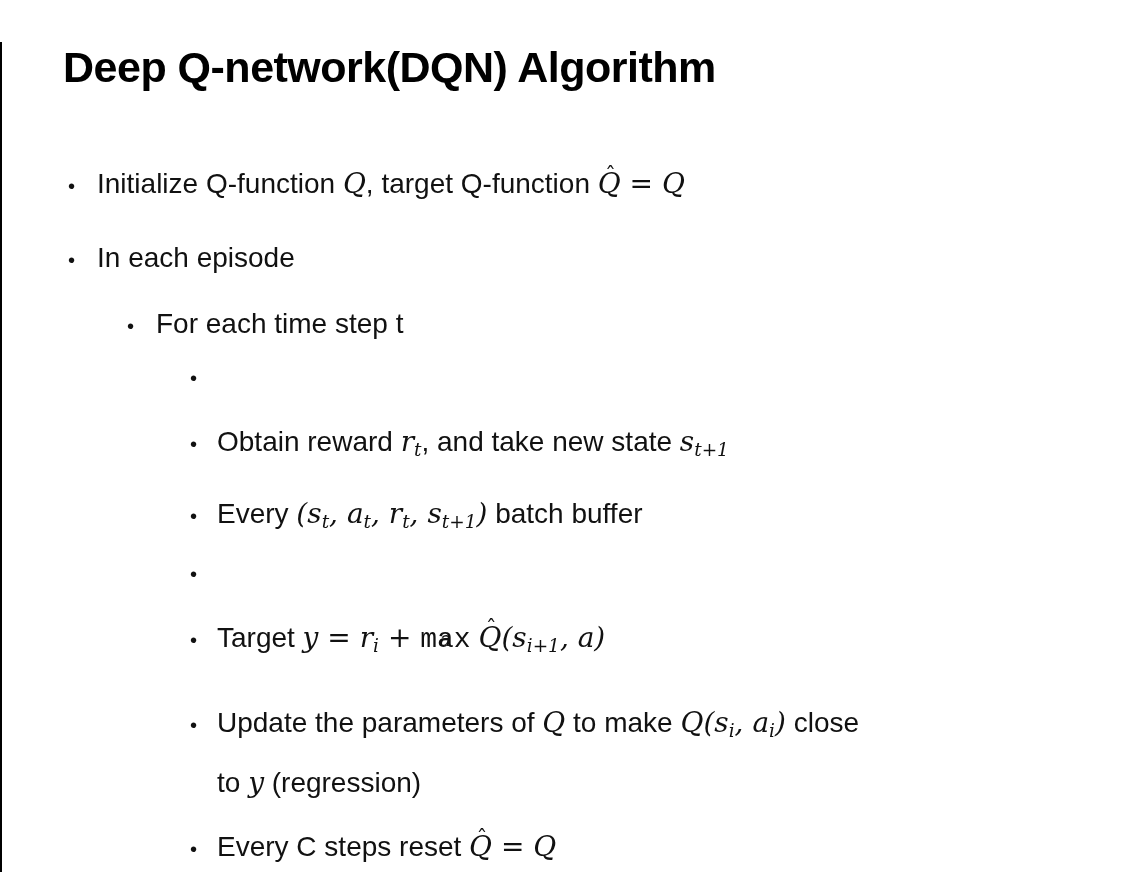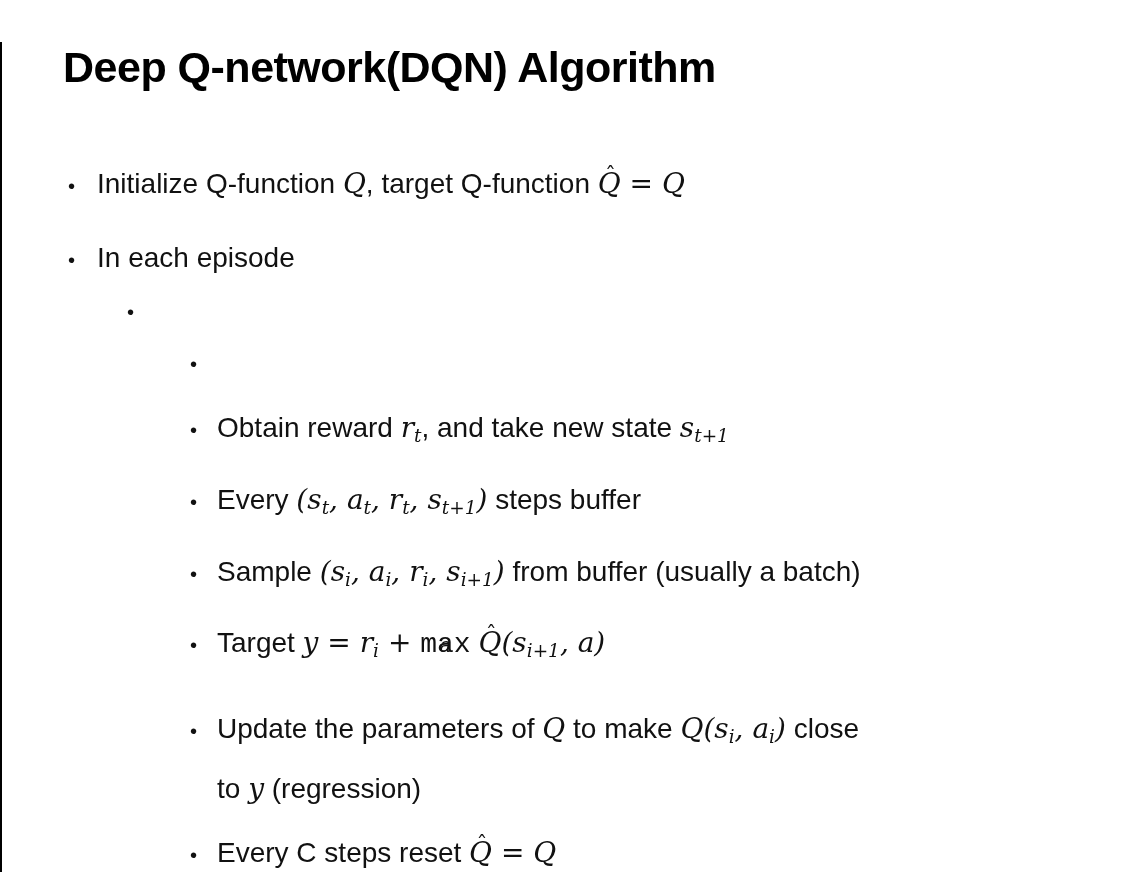--- a/index.html
+++ b/index.html
@@ -81,35 +81,35 @@
       <div class="bullet lvl1">
         <span class="marker">•</span>
         <span class="content"><span class="txt">Initialize Q-function </span><span class="math">Q</span><span class="txt">, target Q-function </span><span class="math hat"><span class="hat-mark">ˆ</span><span>Q</span></span><span class="math"> = Q</span></span>
       </div>
       <div class="bullet lvl1">
         <span class="marker">•</span>
         <span class="content"><span class="txt">In each episode</span></span>
       </div>
       <div class="bullet lvl2">
         <span class="marker">•</span>
+        <span class="content"><span class="txt">For each time step t</span></span>
       </div>
       <div class="bullet lvl3">
         <span class="marker">•</span>
       </div>
       <div class="bullet lvl3">
         <span class="marker">•</span>
         <span class="content"><span class="txt">Obtain reward </span><span class="math">r</span><span class="msub">t</span><span class="txt">, and take new state </span><span class="math">s</span><span class="msub">t+1</span></span>
       </div>
       <div class="bullet lvl3">
         <span class="marker">•</span>
-        <span class="content"><span class="txt">Every </span><span class="math">(s</span><span class="msub">t</span><span class="math">, a</span><span class="msub">t</span><span class="math">, r</span><span class="msub">t</span><span class="math">, s</span><span class="msub">t+1</span><span class="math">)</span><span class="txt"> steps buffer</span></span>
+        <span class="content"><span class="txt">Every </span><span class="math">(s</span><span class="msub">t</span><span class="math">, a</span><span class="msub">t</span><span class="math">, r</span><span class="msub">t</span><span class="math">, s</span><span class="msub">t+1</span><span class="math">)</span><span class="txt"> batch buffer</span></span>
       </div>
       <div class="bullet lvl3">
         <span class="marker">•</span>
-        <span class="content"><span class="txt">Sample </span><span class="math">(s</span><span class="msub">i</span><span class="math">, a</span><span class="msub">i</span><span class="math">, r</span><span class="msub">i</span><span class="math">, s</span><span class="msub">i+1</span><span class="math">)</span><span class="txt"> from buffer (usually a batch)</span></span>
       </div>
       <div class="bullet lvl3">
         <span class="marker">•</span>
         <span class="content"><span class="txt">Target </span><span class="math">y = r</span><span class="msub">i</span><span class="math"> + </span><span class="mop"><span class="mop-name">max</span><span class="mop-under">a</span></span><span class="txt"> </span><span class="math hat"><span class="hat-mark">ˆ</span><span>Q</span></span><span class="math">(s</span><span class="msub">i+1</span><span class="math">, a)</span></span>
       </div>
       <div class="bullet lvl3">
         <span class="marker">•</span>
         <span class="content"><span class="txt">Update the parameters of </span><span class="math">Q</span><span class="txt"> to make </span><span class="math">Q(s</span><span class="msub">i</span><span class="math">, a</span><span class="msub">i</span><span class="math">)</span><span class="txt"> close</span><br><span class="txt">to </span><span class="math">y</span><span class="txt"> (regression)</span></span>
       </div>
       <div class="bullet lvl3">

